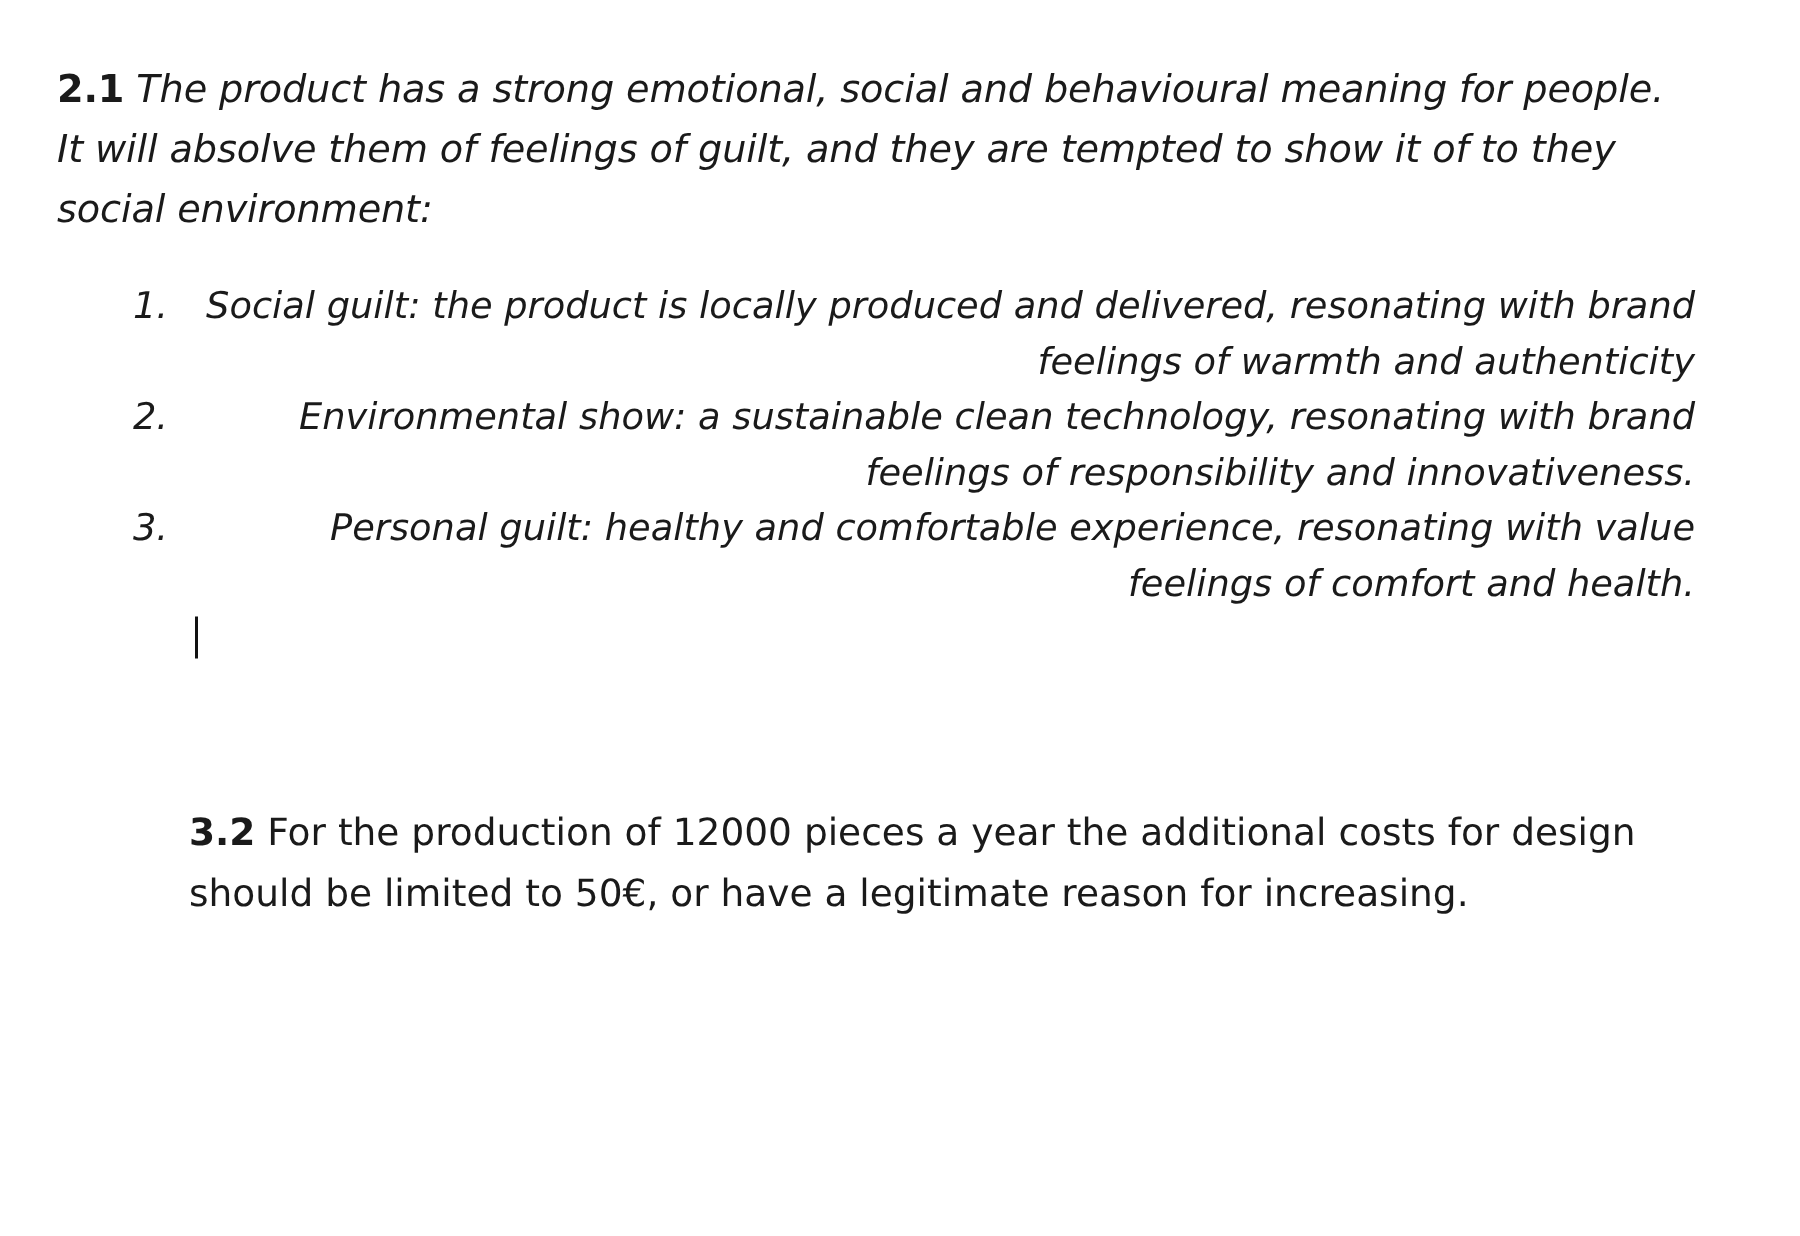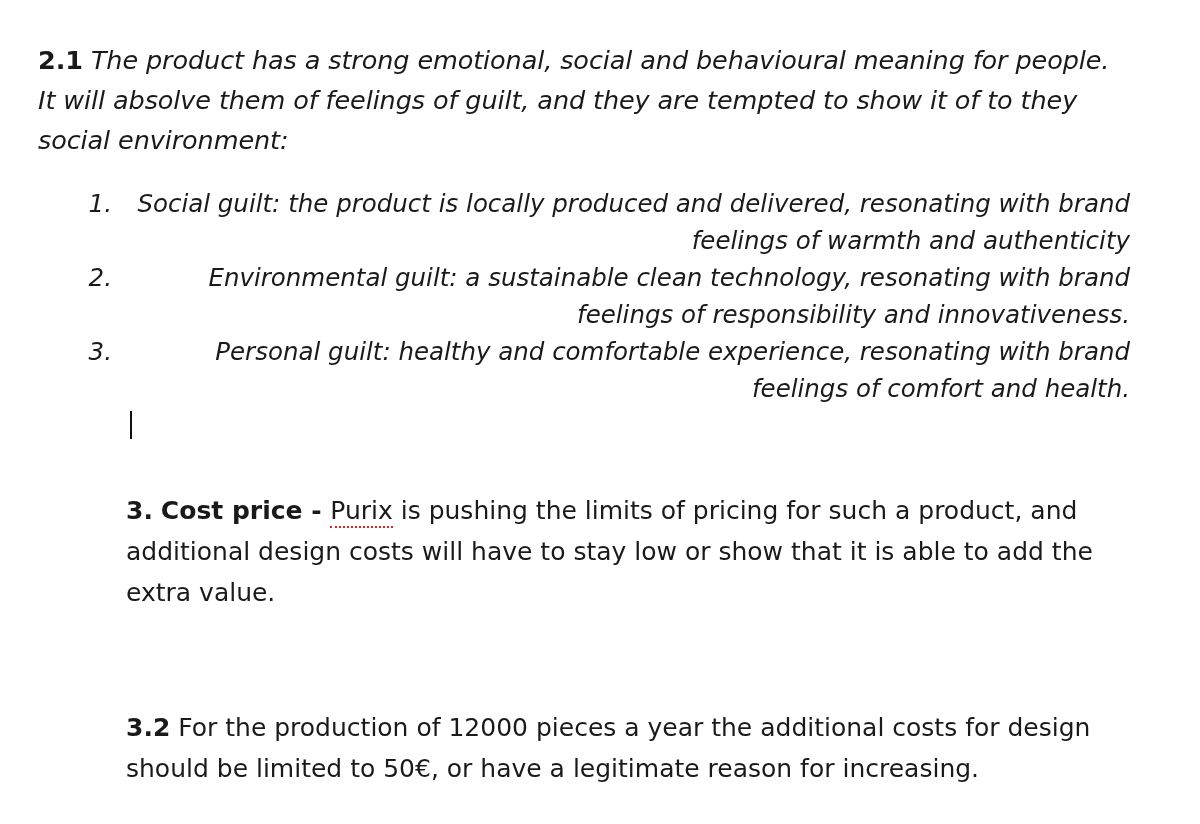--- a/index.html
+++ b/index.html
@@ -102,34 +102,33 @@
 
   <p class="p21"><span class="num">2.1</span><span> The product has a strong emotional, social and behavioural meaning for people. It will absolve them of feelings of guilt, and they are tempted to show it of to they social environment:</span></p>
 
   <ol class="guilt-list">
     <li>
       <span class="marker">1.</span>
       <span class="txt">Social guilt: the product is locally produced and delivered, resonating with brand feelings of warmth and authenticity</span>
     </li>
     <li>
       <span class="marker">2.</span>
-      <span class="txt">Environmental guilt: a sustainable clean technology, resonating with brand feelings of responsibility and innovativeness.</span>
+      <span class="txt">Environmental show: a sustainable clean technology, resonating with brand feelings of responsibility and innovativeness.</span>
     </li>
     <li>
       <span class="marker">3.</span>
-      <span class="txt">Personal guilt: healthy and comfortable experience, resonating with brand feelings of comfort and health.</span>
+      <span class="txt">Personal guilt: healthy and comfortable experience, resonating with value feelings of comfort and health.</span>
     </li>
   </ol>
 
   <div class="caret-line">
     <span class="caret"></span>
   </div>
 
   <div class="spacer-24"></div>
 
-  <p class="block"><span class="lead">3.</span> <span class="lead">Cost price - </span><span class="misspelled">Purix</span><span> is pushing the limits of pricing for such a product, and additional design costs will have to stay low or show that it is able to add the extra value.</span></p>
 
   <div class="spacer-44"></div>
 
 
   <p class="block"><span class="lead">3.2</span><span> For the production of 12000 pieces a year the additional costs for design should be limited to 50€, or have a legitimate reason for increasing.</span></p>
 
 </div>
 
 </body></html>

